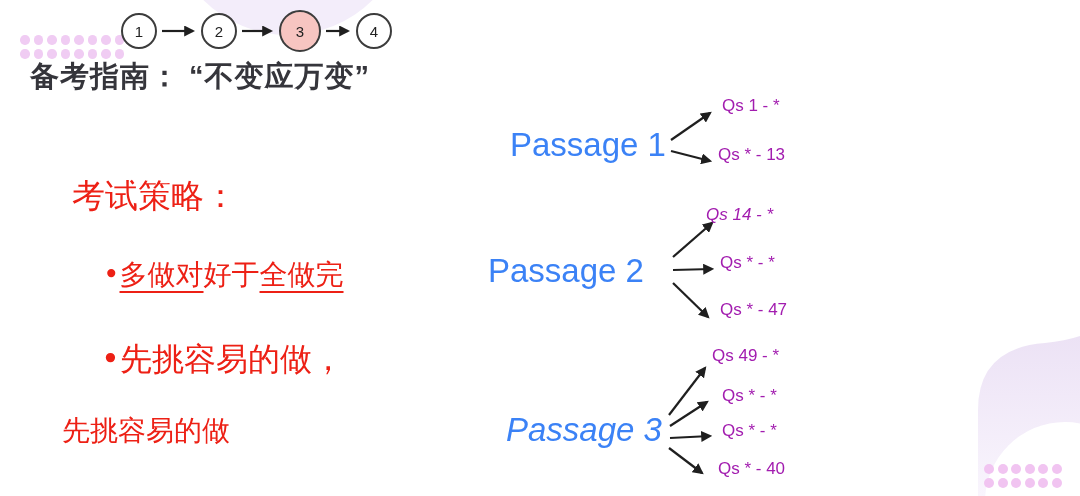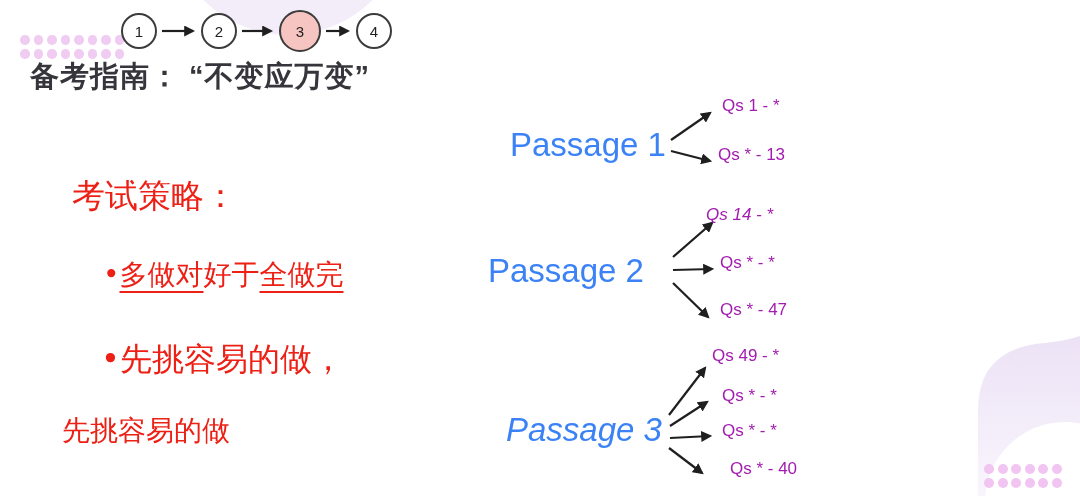--- a/index.html
+++ b/index.html
@@ -45,21 +45,21 @@
 
   .passage-label{position:absolute;font-size:33px;color:#3b82f6;z-index:4;}
   .p1-label{left:510px;top:126px;}
   .p2-label{left:488px;top:252px;}
   .p3-label{left:506px;top:411px;font-style:italic;}
 
   .qs-label{position:absolute;font-size:17px;color:#a21caf;z-index:4;white-space:pre;}
   .p1-q0{left:722px;top:96px;}  .p1-q1{left:718px;top:145px;}
   .p2-q0{left:706px;top:205px;font-style:italic;} .p2-q1{left:720px;top:253px;} .p2-q2{left:720px;top:300px;}
   .p3-q0{left:712px;top:346px;} .p3-q1{left:722px;top:386px;}
-  .p3-q2{left:722px;top:421px;} .p3-q3{left:718px;top:459px;margin-left:12px;}
+  .p3-q2{left:722px;top:421px;} .p3-q3{left:718px;top:459px;}
 </style>
 </head>
 <body>
 
 <div class="page">
 
   <div class="decor-arc"></div>
   <div class="dots-grid dots-tl">
       <span class="dot"></span>
       <span class="dot"></span>

